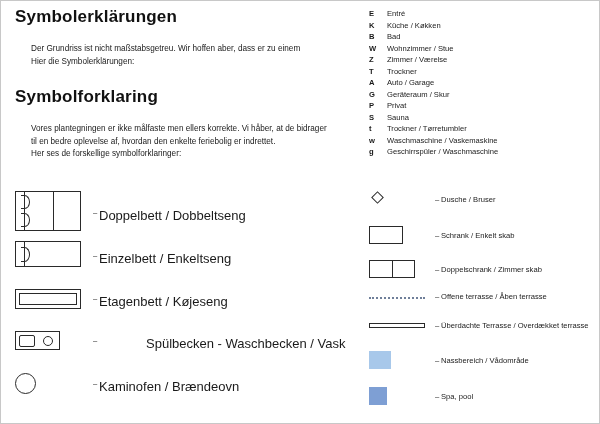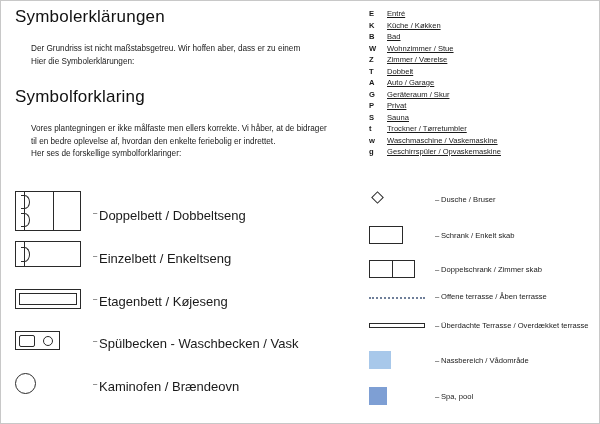--- a/index.html
+++ b/index.html
@@ -25,21 +25,21 @@
 
   
   #left-col {
     position: absolute;
     left: 14px;
     top: 6px;
     width: 330px;
   }
   .heading {
     font-size: 17px;
-    font-weight: normal;
+    font-weight: bold;
     letter-spacing: 0.2px;
     color: #111;
     margin: 0 0 9px 0;
   }
   .heading.second {
     margin-top: 19px;
   }
   .para {
     font-size: 8.2px;
     line-height: 12.6px;
@@ -178,21 +178,20 @@
   .abbr-key {
     position: absolute;
     left: 0;
     width: 14px;
     font-weight: bold;
     text-align: left;
   }
   .abbr-val {
     position: absolute;
     left: 18px;
-    text-decoration: underline;
   }
 
   
   #right-symbols {
     position: absolute;
     left: 368px;
     top: 190px;
     width: 225px;
   }
   .rsym-row {
@@ -323,21 +322,21 @@
     </div>
 
     <div class="sym-row" style="height:42px;">
       <div class="sym-art" style="top:2px;">
         <div class="sink" style="width:45px;height:19px;">
           <div class="basin"></div>
           <div class="round"></div>
         </div>
       </div>
       <div class="dash" style="top:7px;">–</div>
-      <div class="sym-label" style="top:7px;">Spülbecken - Waschbecken / Vask</div>
+      <div class="sym-label" style="top:7px;margin-left:47px;">Spülbecken - Waschbecken / Vask</div>
     </div>
 
     <div class="sym-row" style="height:34px;">
       <div class="sym-art" style="top:2px;">
         <div class="stove"></div>
       </div>
       <div class="dash" style="top:8px;">–</div>
       <div class="sym-label" style="top:8px;">Kaminofen / Brændeovn</div>
     </div>
 
@@ -359,21 +358,21 @@
     <div class="abbr-row">
       <span class="abbr-key">W</span>
       <span class="abbr-val">Wohnzimmer / Stue</span>
     </div>
     <div class="abbr-row">
       <span class="abbr-key">Z</span>
       <span class="abbr-val">Zimmer / Værelse</span>
     </div>
     <div class="abbr-row">
       <span class="abbr-key">T</span>
-      <span class="abbr-val">Dobbelt</span>
+      <span class="abbr-val">Trockner</span>
     </div>
     <div class="abbr-row">
       <span class="abbr-key">A</span>
       <span class="abbr-val">Auto / Garage</span>
     </div>
     <div class="abbr-row">
       <span class="abbr-key">G</span>
       <span class="abbr-val">Geräteraum / Skur</span>
     </div>
     <div class="abbr-row">
@@ -387,21 +386,21 @@
     <div class="abbr-row">
       <span class="abbr-key">t</span>
       <span class="abbr-val">Trockner / Tørretumbler</span>
     </div>
     <div class="abbr-row">
       <span class="abbr-key">w</span>
       <span class="abbr-val">Waschmaschine / Vaskemaskine</span>
     </div>
     <div class="abbr-row">
       <span class="abbr-key">g</span>
-      <span class="abbr-val">Geschirrspüler / Opvaskemaskine</span>
+      <span class="abbr-val">Geschirrspüler / Waschmaschine</span>
     </div>
   </div>
 
   <div id="right-symbols">
 
     <div class="rsym-row" style="height:32px;">
       <div class="rsym-art" style="left:4px;top:2px;">
         <div class="diamond"></div>
       </div>
       <div class="rdash" style="top:4px;">–</div>

